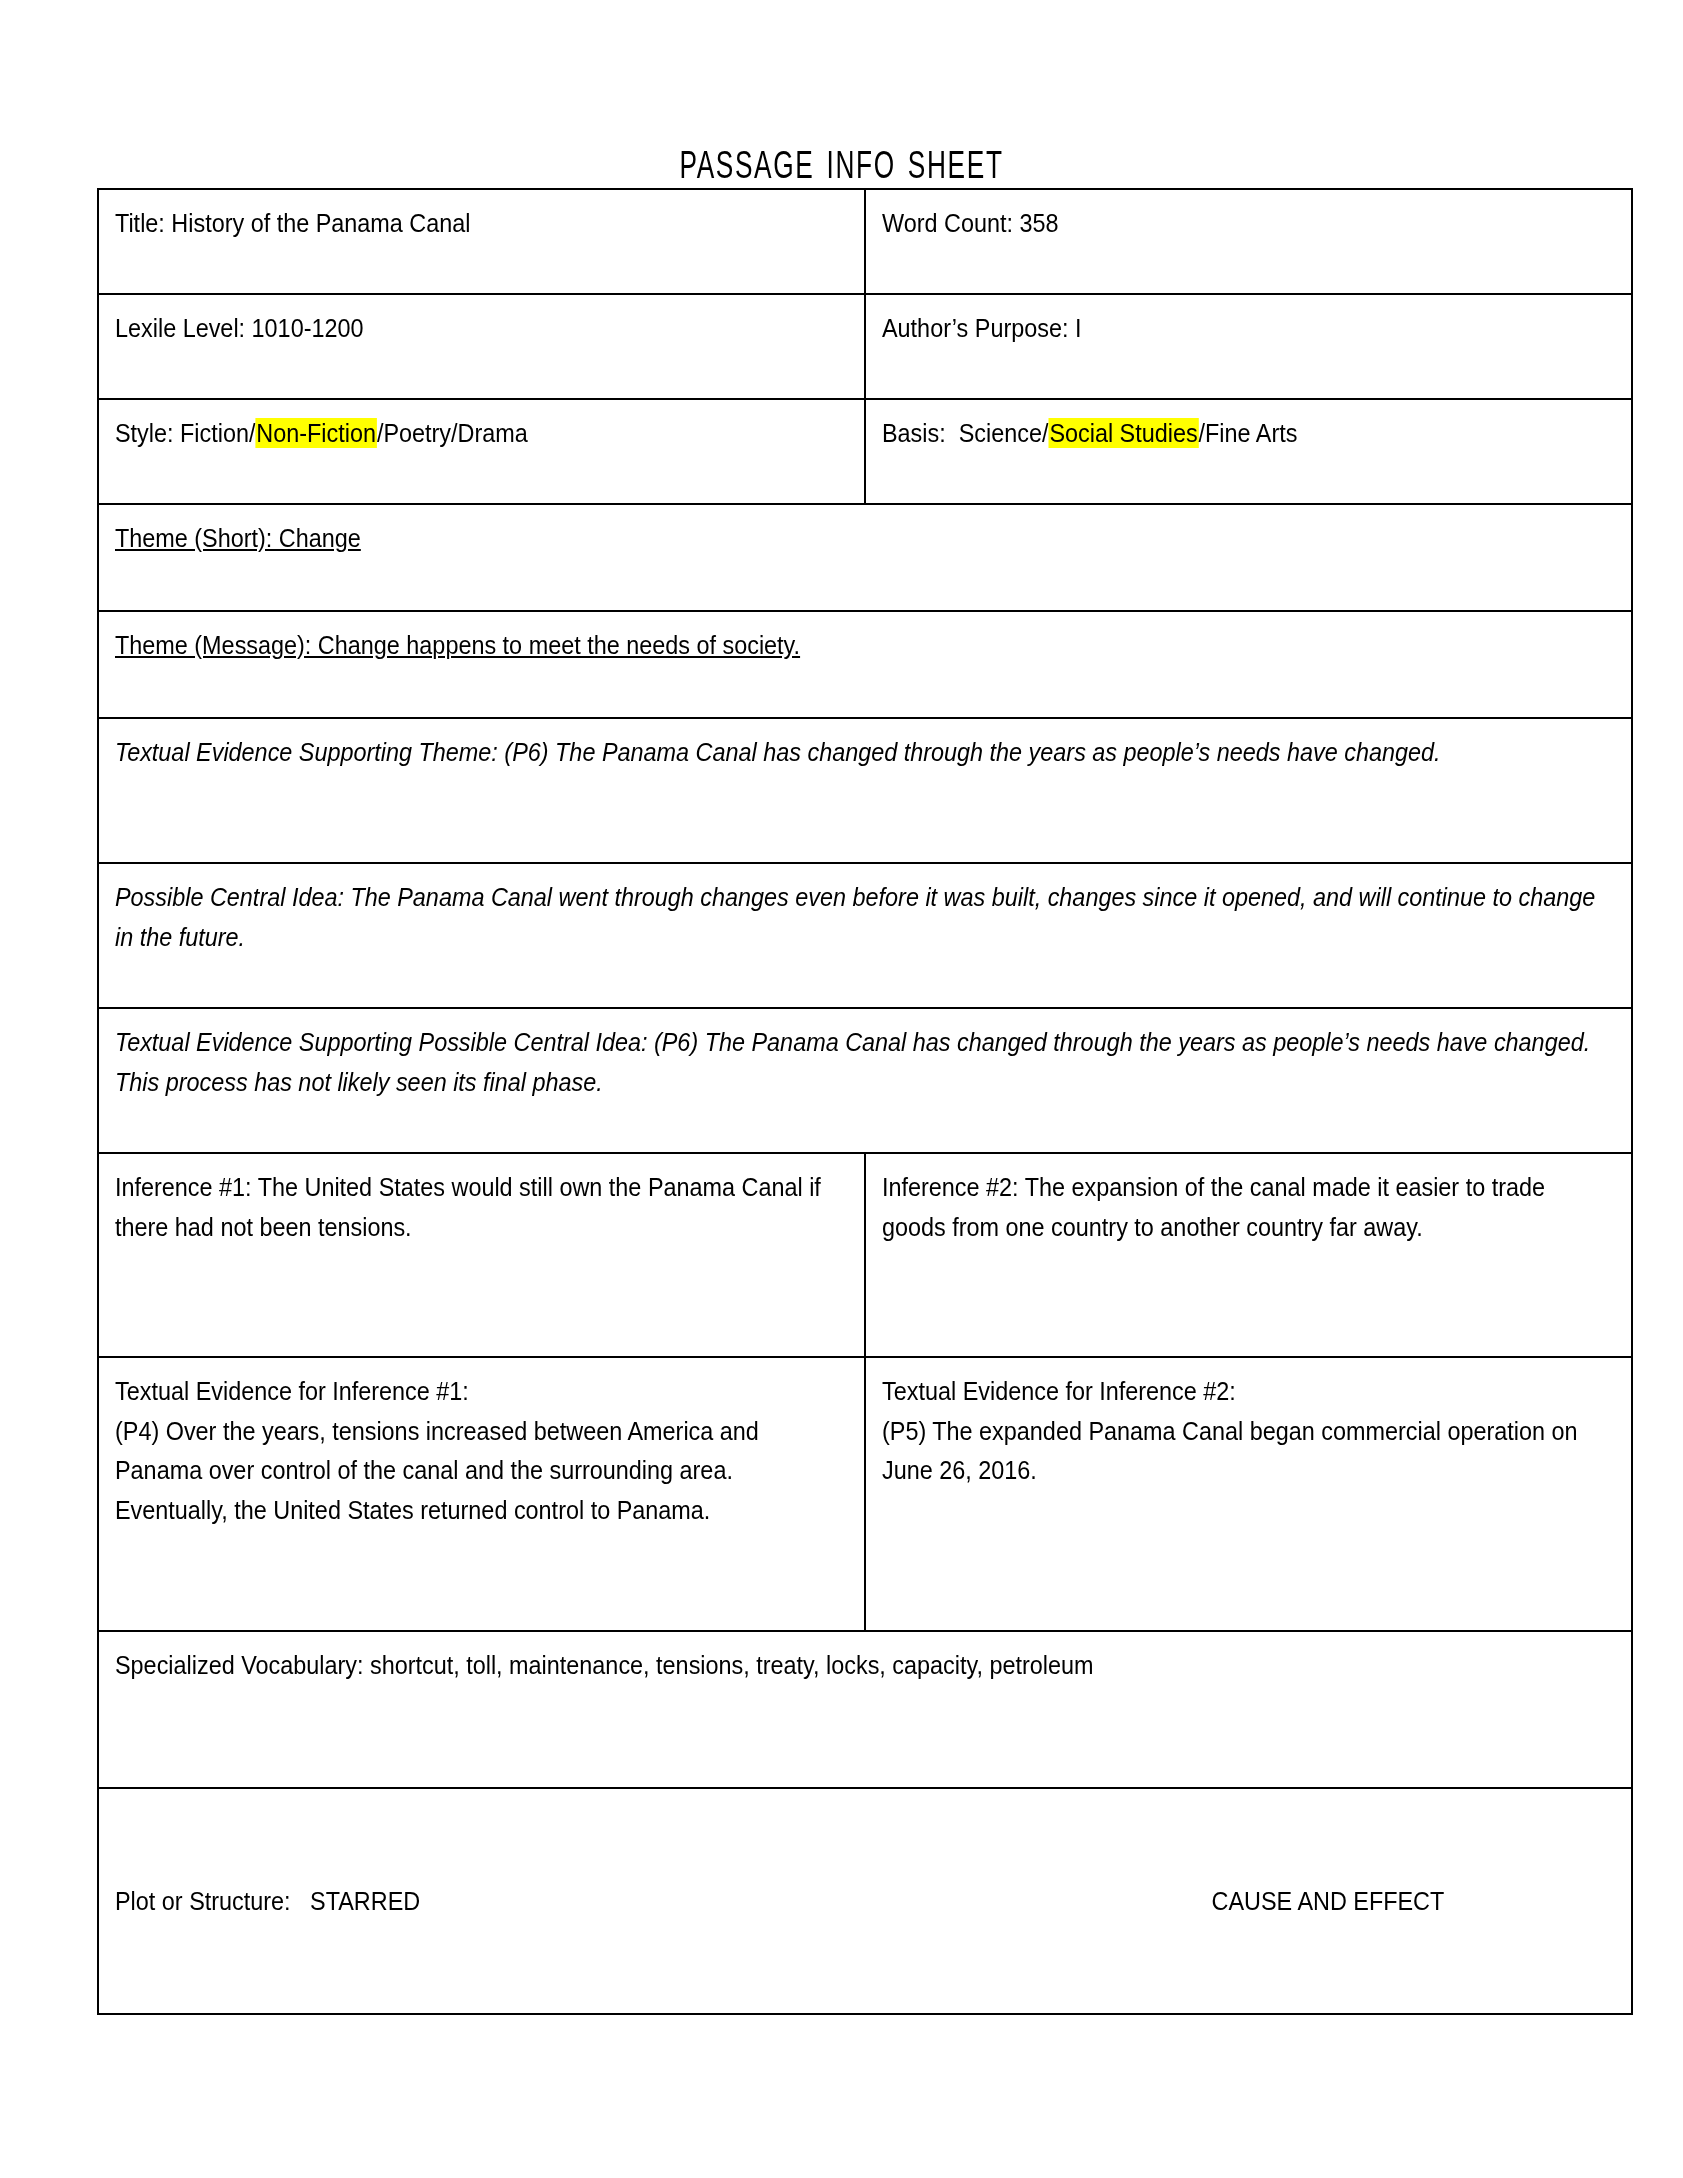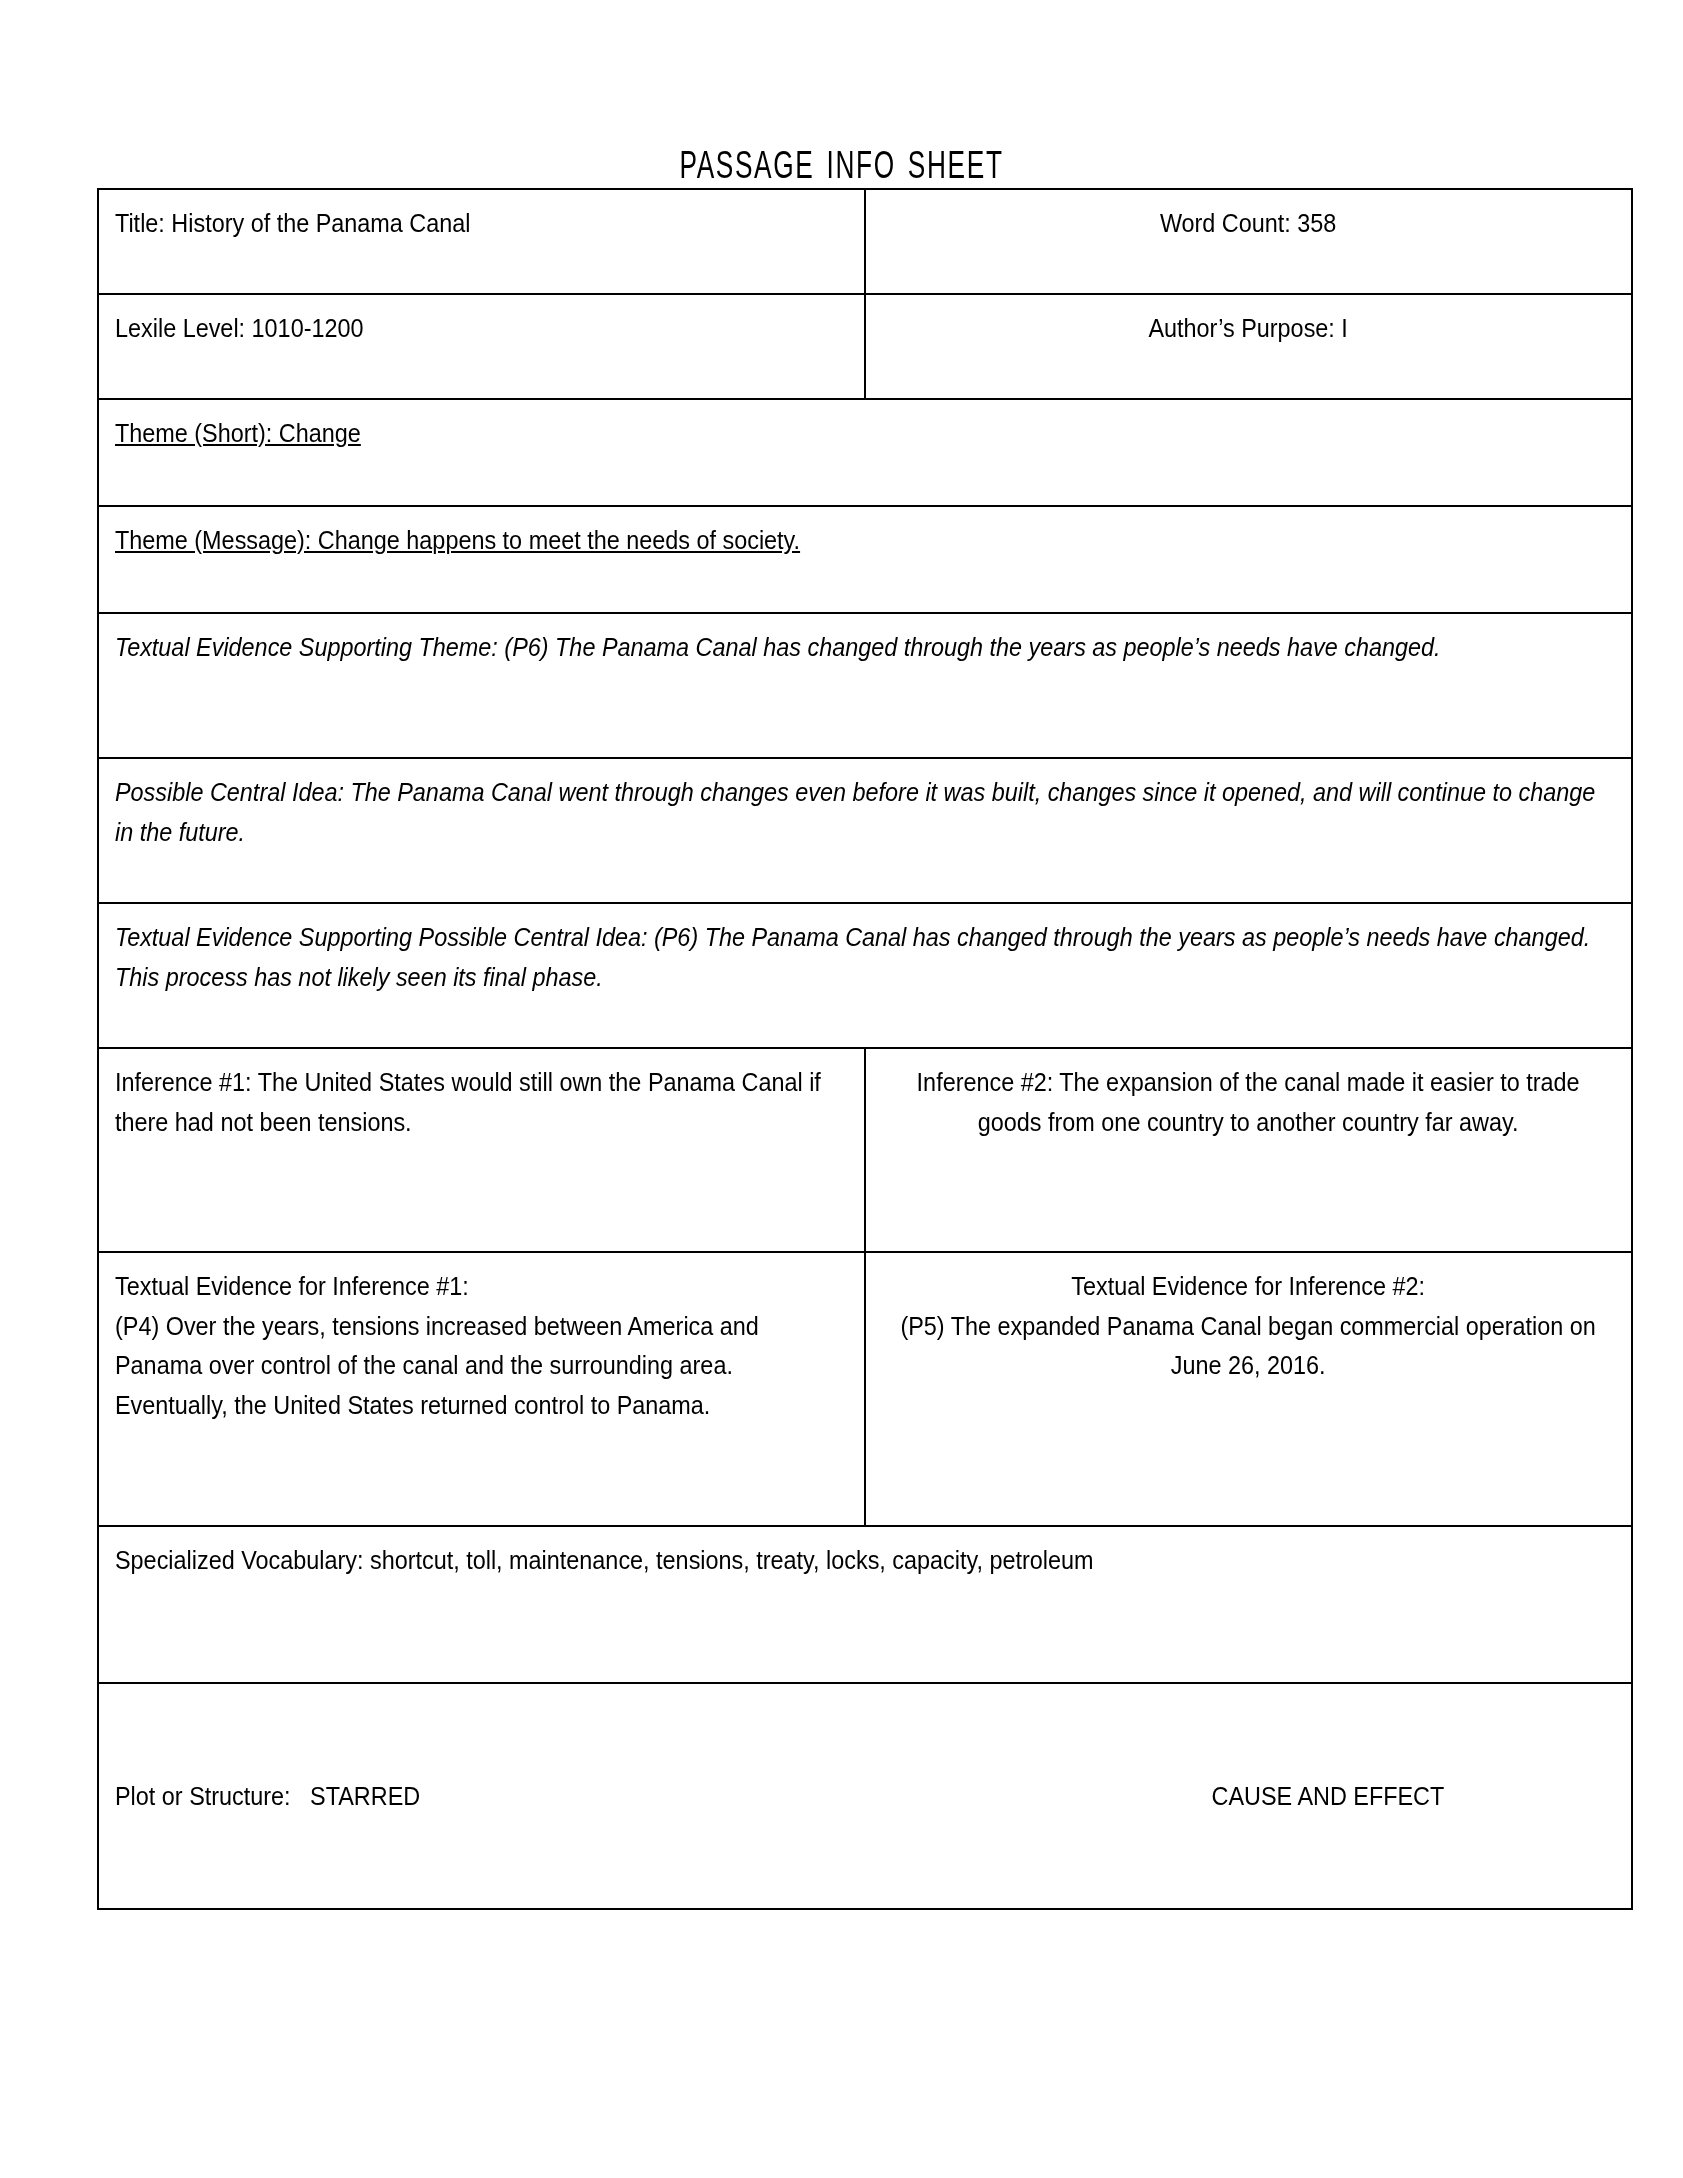--- a/index.html
+++ b/index.html
@@ -61,21 +61,21 @@
     letter-spacing: 0px;
   }
   .cell-text {
     display: block;
     transform: scaleX(0.9);
     transform-origin: left center;
     width: 111%;
     white-space: pre-wrap;
   }
   .col-left  { width: 733px; }
-  .col-right { width: 733px; text-align: center; }
+  .col-right { width: 733px; }
 
   .r-short  { height: 77px; }
   .r-med    { height: 79px; text-decoration: underline; }
   .r-tall   { height: 117px; font-style: italic; }
   .r-infer  { height: 176px; }
   .r-ev     { height: 246px; }
   .r-vocab  { height: 129px; }
   .r-plot   { height: 85px; }
 
   mark.hl {
@@ -116,20 +116,28 @@
 
       <tr>
         <td class="col-left r-short">
           <span class="cell-text">Lexile Level: 1010-1200</span>
         </td>
         <td class="col-right r-short">
           <span class="cell-text">Author’s Purpose: I</span>
         </td>
       </tr>
 
+      <tr>
+        <td class="col-left r-short">
+          <span class="cell-text"><span>Style: Fiction/</span><mark class="hl">Non-Fiction</mark><span>/Poetry/Drama</span></span>
+        </td>
+        <td class="col-right r-short">
+          <span class="cell-text"><span>Basis:  Science/</span><mark class="hl">Social Studies</mark><span>/Fine Arts</span></span>
+        </td>
+      </tr>
 
       <tr>
         <td colspan="2" class="r-med">
           <span class="cell-text">Theme (Short): Change</span>
         </td>
       </tr>
 
       <tr>
         <td colspan="2" class="r-med">
           <span class="cell-text">Theme (Message): Change happens to meet the needs of society.</span>

